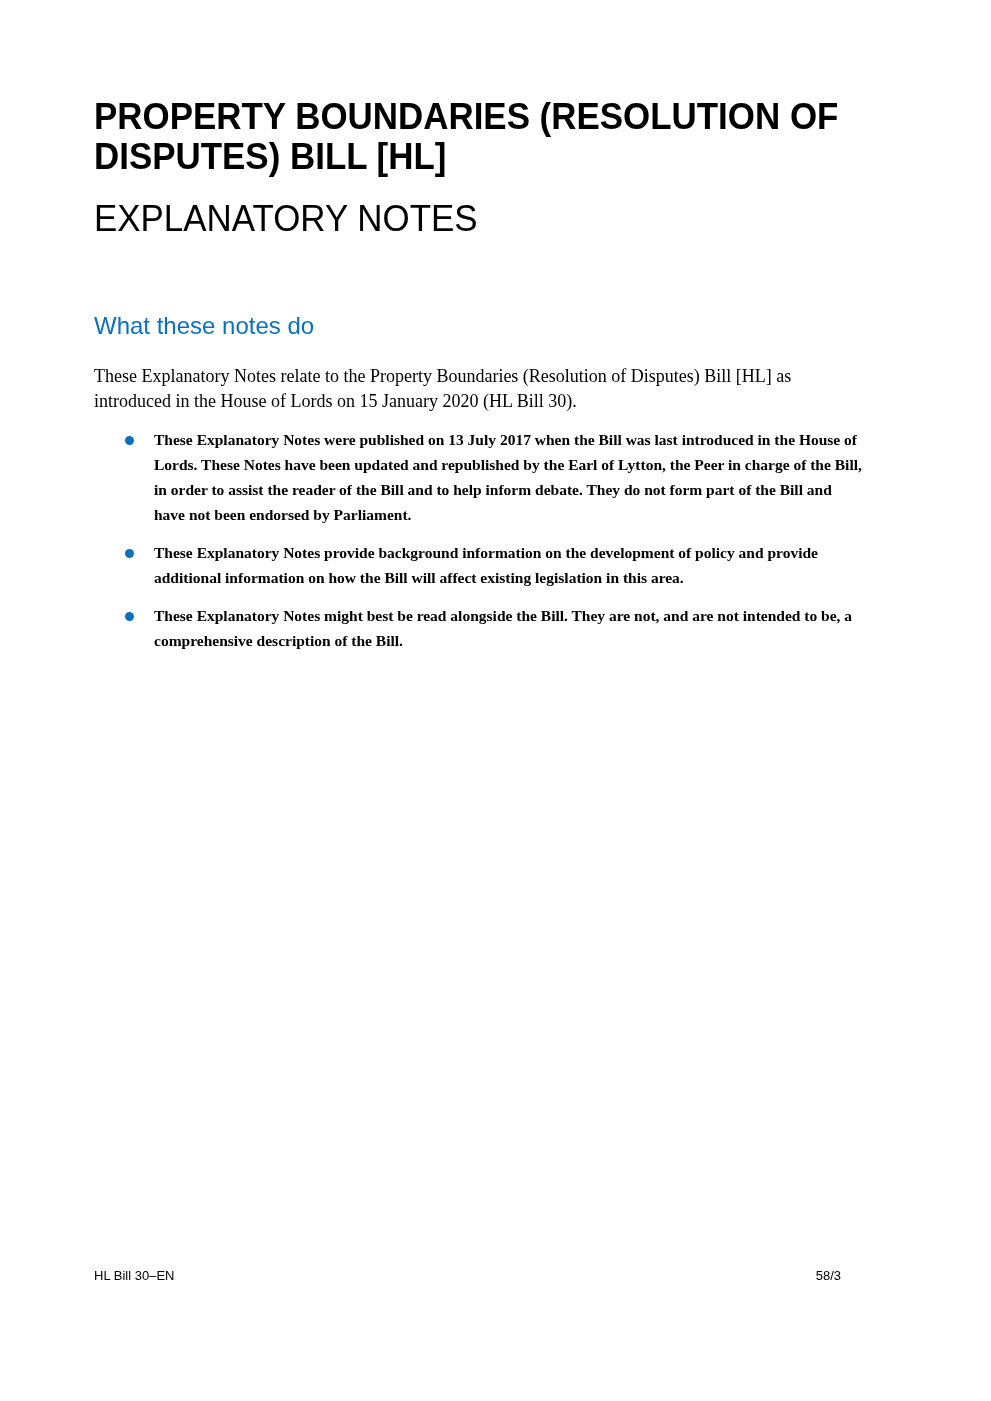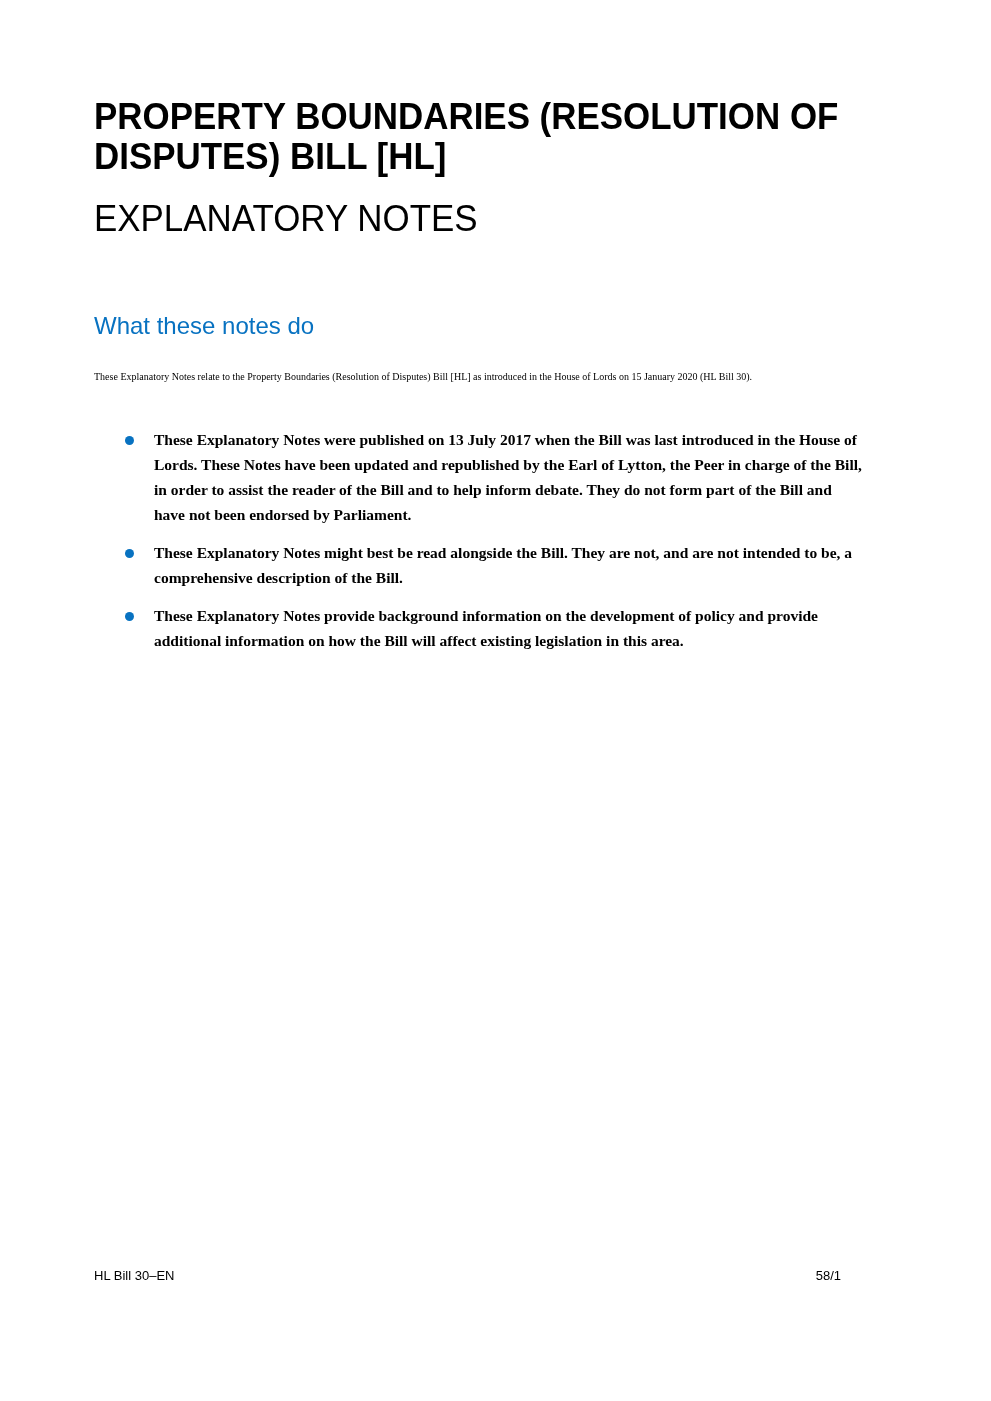--- a/index.html
+++ b/index.html
@@ -17,21 +17,21 @@
     font-size: 36px; line-height: 40px; color: #000; margin: 0;
     transform: scaleX(0.97); transform-origin: left top;
   }
   .section-heading {
     position: absolute; left: 94px; top: 311px;
     font-family: "Liberation Sans", sans-serif; font-weight: normal;
     font-size: 24px; line-height: 30px; color: #0872c1; margin: 0;
   }
   .intro {
     position: absolute; left: 94px; top: 364px; width: 760px;
-    font-family: "Liberation Serif", serif; font-size: 10px;
+    font-family: "Liberation Serif", serif; font-size: 18px;
     line-height: 25px; color: #000; margin: 0;
   }
   .bullets { position: absolute; left: 94px; top: 427px; width: 770px; margin: 0; padding: 0; list-style: none; }
   .bullet {
     position: relative; padding-left: 60px; margin: 0 0 13px 0;
     font-family: "Liberation Serif", serif; font-size: 15.5px;
     line-height: 25px; color: #000; font-weight: bold;
   }
   .bullet-dot {
     position: absolute; left: 31px; top: 9px; width: 9px; height: 9px;
@@ -54,22 +54,22 @@
   <h2 class="subtitle">EXPLANATORY NOTES</h2>
   <h3 class="section-heading">What these notes do</h3>
   <p class="intro">These Explanatory Notes relate to the Property Boundaries (Resolution of Disputes) Bill [HL] as introduced in the House of Lords on 15 January 2020 (HL Bill 30).</p>
   <ul class="bullets">
     <li class="bullet">
       <span class="bullet-dot"></span>
       <span>These Explanatory Notes were published on 13 July 2017 when the Bill was last introduced in the House of Lords. These Notes have been updated and republished by the Earl of Lytton, the Peer in charge of the Bill, in order to assist the reader of the Bill and to help inform debate. They do not form part of the Bill and have not been endorsed by Parliament.</span>
     </li>
     <li class="bullet">
       <span class="bullet-dot"></span>
-      <span>These Explanatory Notes might best be read alongside the Bill. They are not, and are not intended to be, a comprehensive description of the Bill.</span>
+      <span>These Explanatory Notes provide background information on the development of policy and provide additional information on how the Bill will affect existing legislation in this area.</span>
     </li>
     <li class="bullet">
       <span class="bullet-dot"></span>
-      <span>These Explanatory Notes provide background information on the development of policy and provide additional information on how the Bill will affect existing legislation in this area.</span>
+      <span>These Explanatory Notes might best be read alongside the Bill. They are not, and are not intended to be, a comprehensive description of the Bill.</span>
     </li>
   </ul>
   <div class="footer-left">HL Bill 30–EN</div>
-  <div class="footer-right">58/1</div>
+  <div class="footer-right">58/3</div>
 </div>
 
 </body></html>

